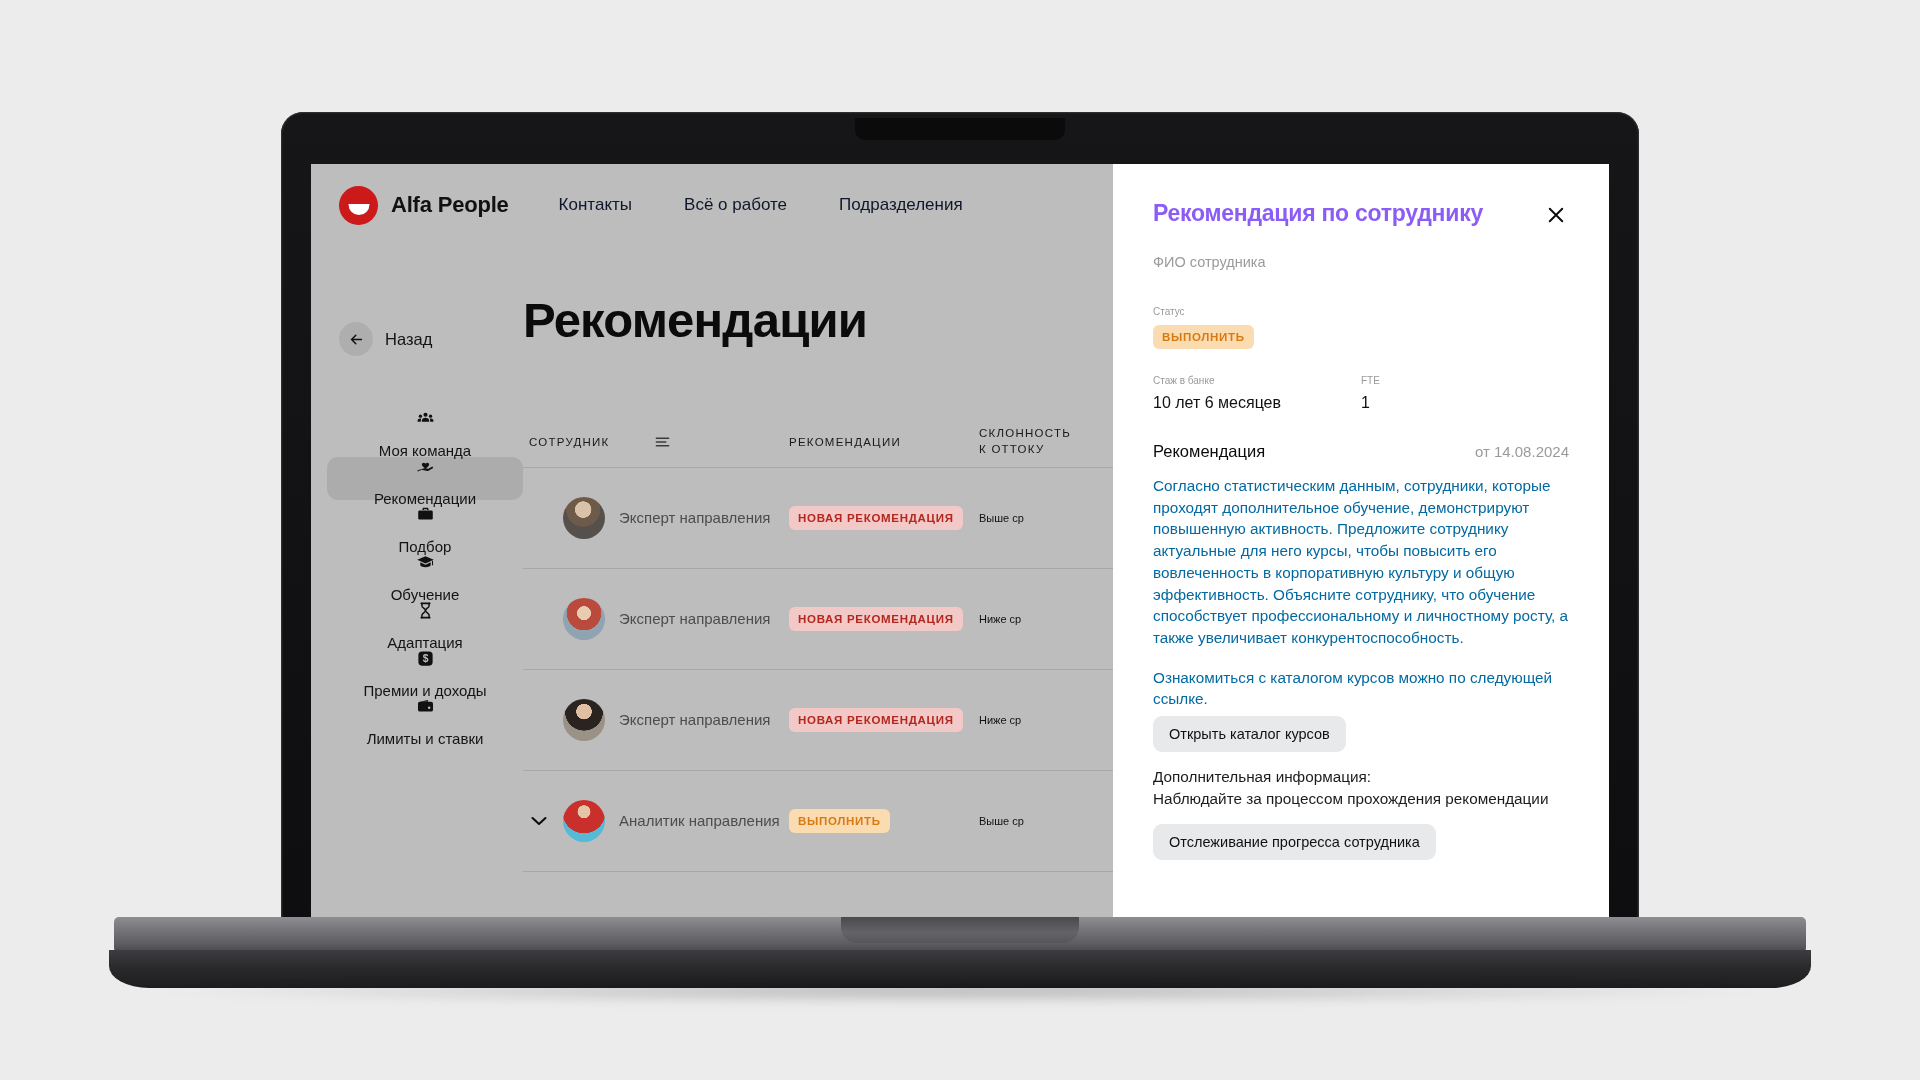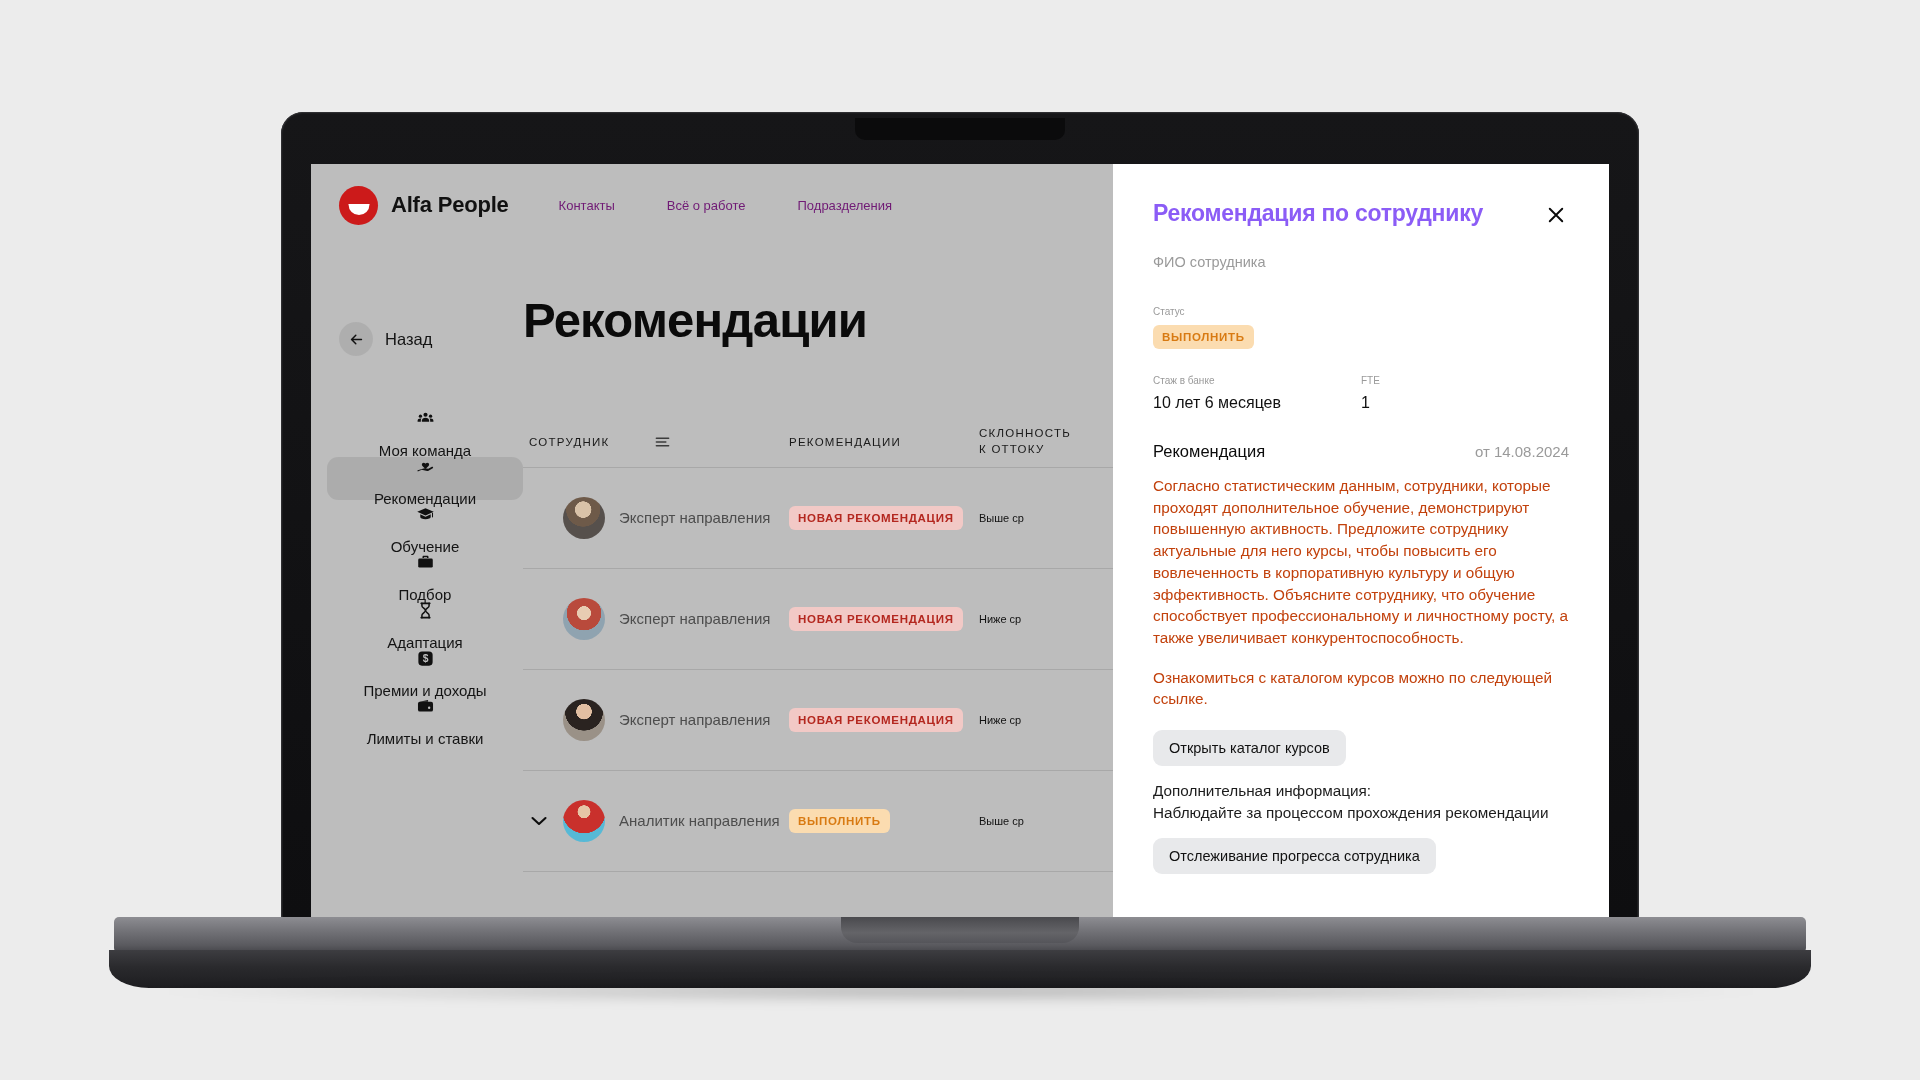--- a/index.html
+++ b/index.html
@@ -156,22 +156,22 @@
     font-weight: 700;
     color: #111;
     letter-spacing: -0.2px;
   }
   .nav-links {
     display: flex;
     align-items: center;
     gap: 52px;
   }
   .nav-link {
-    font-size: 13px;
-    color: #701a75;
+    font-size: 17px;
+    color: #0f172a;
     cursor: pointer;
     white-space: nowrap;
   }
 
   
   .backrow {
     position: absolute;
     left: 28px;
     top: 158px;
     display: flex;
@@ -393,22 +393,22 @@
     font-weight: 400;
     color: #0b0b0b;
   }
   .rec-date {
     font-size: 15px;
     color: #9a9a9a;
   }
   .rec-body {
     font-size: 15.3px;
     line-height: 1.42;
-    color: #c2410c;
-    margin-bottom: 20px;
+    color: #0369a1;
+    margin-bottom: 6px;
   }
   .rec-body p + p { margin-top: 18px; }
 
   .pill-btn {
     display: inline-block;
     background: #e8e9eb;
     border: none;
     border-radius: 9px;
     padding: 10px 16px;
     font-size: 14.5px;
@@ -488,36 +488,36 @@
                   <path d="M12 8.6l-.6-.6c-.9-.9-2.4-.9-3.3 0-.9.9-.9 2.4 0 3.3l3.9 3.8 3.9-3.8c.9-.9.9-2.4 0-3.3-.9-.9-2.4-.9-3.3 0l-.6.6z"></path>
                   <path d="M2.2 16.6c-.4.2-.6.7-.4 1.1.2.4.7.6 1.1.4l4.3-1.9 6.9 1.5c.6.1 1.2 0 1.7-.3l5.4-3.2c.5-.3.6-.9.3-1.4-.3-.5-.9-.6-1.4-.4l-4.6 2.3-4.8-.5"></path>
                 </svg>
             </span>
             <span>Рекомендации</span>
           </div>
 
           <div class="side-item">
             <span class="side-ico">
               <svg width="19" height="19" viewBox="0 0 24 24" fill="currentColor">
+                  <path d="M9.6 3.6h4.8c.8 0 1.4.6 1.4 1.4v1.2h-1.9V5.5H10v.7H8.2V5c0-.8.6-1.4 1.4-1.4z"></path>
+                  <rect x="2.8" y="7" width="18.4" height="11.4" rx="1.8"></rect>
+                </svg>
+            </span>
+            <span>Подбор</span>
+          </div>
+
+          <div class="side-item">
+            <span class="side-ico">
+              <svg width="19" height="19" viewBox="0 0 24 24" fill="currentColor">
                   <path d="M12 4L1.6 8.6 12 13.2l10.4-4.6L12 4z"></path>
                   <path d="M5.4 11.8v3.4c0 1.6 2.9 2.9 6.6 2.9s6.6-1.3 6.6-2.9v-3.4L12 14.8l-6.6-3z"></path>
                   <rect x="20.2" y="9.4" width="1.3" height="6.4" rx="0.6"></rect>
                 </svg>
             </span>
             <span>Обучение</span>
-          </div>
-
-          <div class="side-item">
-            <span class="side-ico">
-              <svg width="19" height="19" viewBox="0 0 24 24" fill="currentColor">
-                  <path d="M9.6 3.6h4.8c.8 0 1.4.6 1.4 1.4v1.2h-1.9V5.5H10v.7H8.2V5c0-.8.6-1.4 1.4-1.4z"></path>
-                  <rect x="2.8" y="7" width="18.4" height="11.4" rx="1.8"></rect>
-                </svg>
-            </span>
-            <span>Подбор</span>
           </div>
 
           <div class="side-item">
             <span class="side-ico">
               <svg width="19" height="19" viewBox="0 0 24 24" fill="none" stroke="currentColor" stroke-width="1.9" stroke-linecap="round" stroke-linejoin="round">
                   <path d="M6.5 3h11M6.5 21h11"></path>
                   <path d="M7.5 3v3.2c0 2.2 4.5 3.6 4.5 5.8 0 2.2-4.5 3.6-4.5 5.8V21"></path>
                   <path d="M16.5 3v3.2c0 2.2-4.5 3.6-4.5 5.8 0 2.2 4.5 3.6 4.5 5.8V21"></path>
                 </svg>
             </span>

